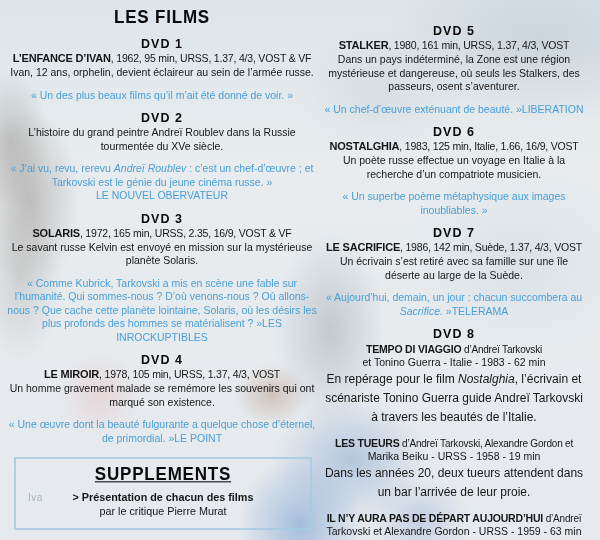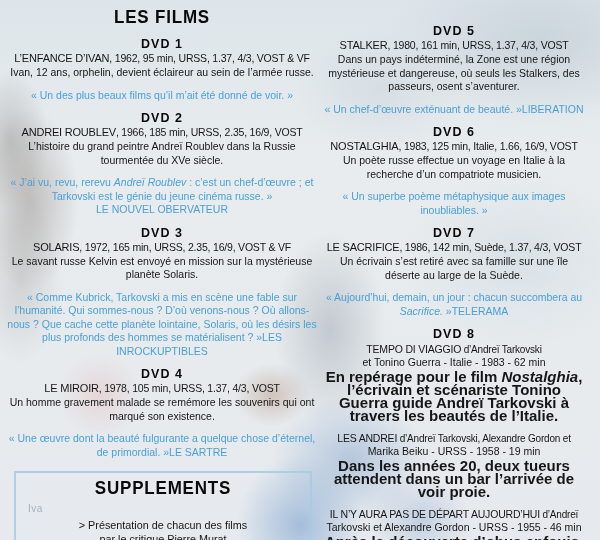--- a/index.html
+++ b/index.html
@@ -38,68 +38,67 @@
   .tline{font-size:10.5px;letter-spacing:-0.2px;white-space:nowrap;line-height:13px;}
   .tline b{font-size:11px;}
   .syn{font-size:10.5px;line-height:13.5px;margin-top:1px;}
   .quote{font-size:10.5px;line-height:13.5px;margin-top:9px;color:#4aa0d6;}
   .quote .src.block{display:block;}
   .quote .src.inline{margin-left:0;}
   .dvd8 .l1{font-size:10px;letter-spacing:-0.2px;white-space:nowrap;display:block;line-height:13px;}
   .dvd8 .l1 b{font-size:10.5px;}
   .dvd8 .l2{display:block;font-size:10.5px;line-height:13px;}
   .dvd8 .short{margin-top:10px;}
-  .dvd8 .syn{font-size:15px;line-height:13px;font-weight:bold;}
+  .dvd8 .syn{font-size:12px;line-height:19px;}
   .supp-box{
     margin:12px 8px 0 10px;border:2px solid rgba(165,203,226,0.85);
     padding:4px 6px 10px;box-sizing:border-box;
   }
-  .supp-h{margin:2px 0 20px;}
+  .supp-h{margin:2px 0 6px;text-decoration:underline;}
   .supp-item{font-size:10.8px;line-height:13.5px;margin-top:2px;}
   .watermark{
-    position:absolute;left:28px;top:503px;font-size:10px;
+    position:absolute;left:28px;top:492px;font-size:10px;
     color:rgba(145,158,168,0.75);letter-spacing:0.5px;
   }
   i{font-style:italic;}
-  b{font-weight:normal;}
+  b{font-weight:bold;}
 </style>
 </head>
 <body>
 
 <div class="page">
 
   <div class="col left">
     <div class="big-h">LES FILMS</div>
 
     <section>
       <div class="dvd-h">DVD 1</div>
       <div class="tline"><b>L’ENFANCE D’IVAN</b><span>, 1962, 95 min, URSS, 1.37, 4/3, VOST &amp; VF</span></div>
       <div class="syn">Ivan, 12 ans, orphelin, devient éclaireur au sein de l’armée russe.</div>
       <div class="quote"><span>« Un des plus beaux films qu’il m’ait été donné de voir. »</span></div>
     </section>
 
     <section>
       <div class="dvd-h">DVD 2</div>
-      <div class="tline"><b>ANDREI ROUBLEV</b><span>, 1966, 185 min, URSS, 2.35, 16/9, VOST</span></div>
       <div class="syn">L’histoire du grand peintre Andreï Roublev dans la Russie tourmentée du XVe siècle.</div>
       <div class="quote"><span>« J’ai vu, revu, rerevu </span><i>Andreï Roublev</i><span> : c’est un chef-d’œuvre ; et Tarkovski est le génie du jeune cinéma russe. »</span><span class="src block">LE NOUVEL OBERVATEUR</span></div>
     </section>
 
     <section>
       <div class="dvd-h">DVD 3</div>
       <div class="tline"><b>SOLARIS</b><span>, 1972, 165 min, URSS, 2.35, 16/9, VOST &amp; VF</span></div>
       <div class="syn">Le savant russe Kelvin est envoyé en mission sur la mystérieuse planète Solaris.</div>
       <div class="quote"><span>« Comme Kubrick, Tarkovski a mis en scène une fable sur l’humanité. Qui sommes-nous ? D’où venons-nous ? Où allons-nous ? Que cache cette planète lointaine, Solaris, où les désirs les plus profonds des hommes se matérialisent ? »</span><span class="src inline">LES INROCKUPTIBLES</span></div>
     </section>
 
     <section>
       <div class="dvd-h">DVD 4</div>
       <div class="tline"><b>LE MIROIR</b><span>, 1978, 105 min, URSS, 1.37, 4/3, VOST</span></div>
       <div class="syn">Un homme gravement malade se remémore les souvenirs qui ont marqué son existence.</div>
-      <div class="quote"><span>« Une œuvre dont la beauté fulgurante a quelque chose d’éternel, de primordial. »</span><span class="src inline">LE SARTRE</span></div>
+      <div class="quote"><span>« Une œuvre dont la beauté fulgurante a quelque chose d’éternel, de primordial. »</span><span class="src inline">LE POINT</span></div>
     </section>
 
     <div class="supp-box">
       <div class="big-h supp-h">SUPPLEMENTS</div>
       <div class="supp-item"><b>&gt; Présentation de chacun des films</b><br><span>par le critique Pierre Murat</span></div>
 
     </div>
   </div>
 
   <div class="col right">
@@ -128,28 +127,28 @@
     <section class="dvd8">
       <div class="dvd-h">DVD 8</div>
 
       <div class="short" style="margin-top:2px">
         <span class="l1"><b>TEMPO DI VIAGGIO</b><span> d’Andreï Tarkovski</span></span>
         <span class="l2">et Tonino Guerra - Italie - 1983 - 62 min</span>
         <div class="syn"><span>En repérage pour le film </span><i>Nostalghia</i><span>, l’écrivain et scénariste Tonino Guerra guide Andreï Tarkovski à travers les beautés de l’Italie.</span></div>
       </div>
 
       <div class="short">
-        <span class="l1"><b>LES ANDREI</b><span> d’Andreï Tarkovski, Alexandre Gordon et</span></span>
+        <span class="l1"><b>LES TUEURS</b><span> d’Andreï Tarkovski, Alexandre Gordon et</span></span>
         <span class="l2">Marika Beiku - URSS - 1958 - 19 min</span>
-        <div class="syn">Dans les années 20, deux tueurs attendent dans un bar l’arrivée de voir proie.</div>
+        <div class="syn">Dans les années 20, deux tueurs attendent dans un bar l’arrivée de leur proie.</div>
       </div>
 
       <div class="short">
         <span class="l1"><b>IL N’Y AURA PAS DE DÉPART AUJOURD’HUI</b><span> d’Andreï</span></span>
-        <span class="l2">Tarkovski et Alexandre Gordon - URSS - 1955 - 46 min</span>
+        <span class="l2">Tarkovski et Alexandre Gordon - URSS - 1959 - 63 min</span>
         <div class="syn">Après la découverte d’obus enfouis, les habitants d’une petite ville sont évacués.</div>
       </div>
 
     </section>
   </div>
 </div>
 
 <div class="watermark">Iva</div>
 
 </body></html>

